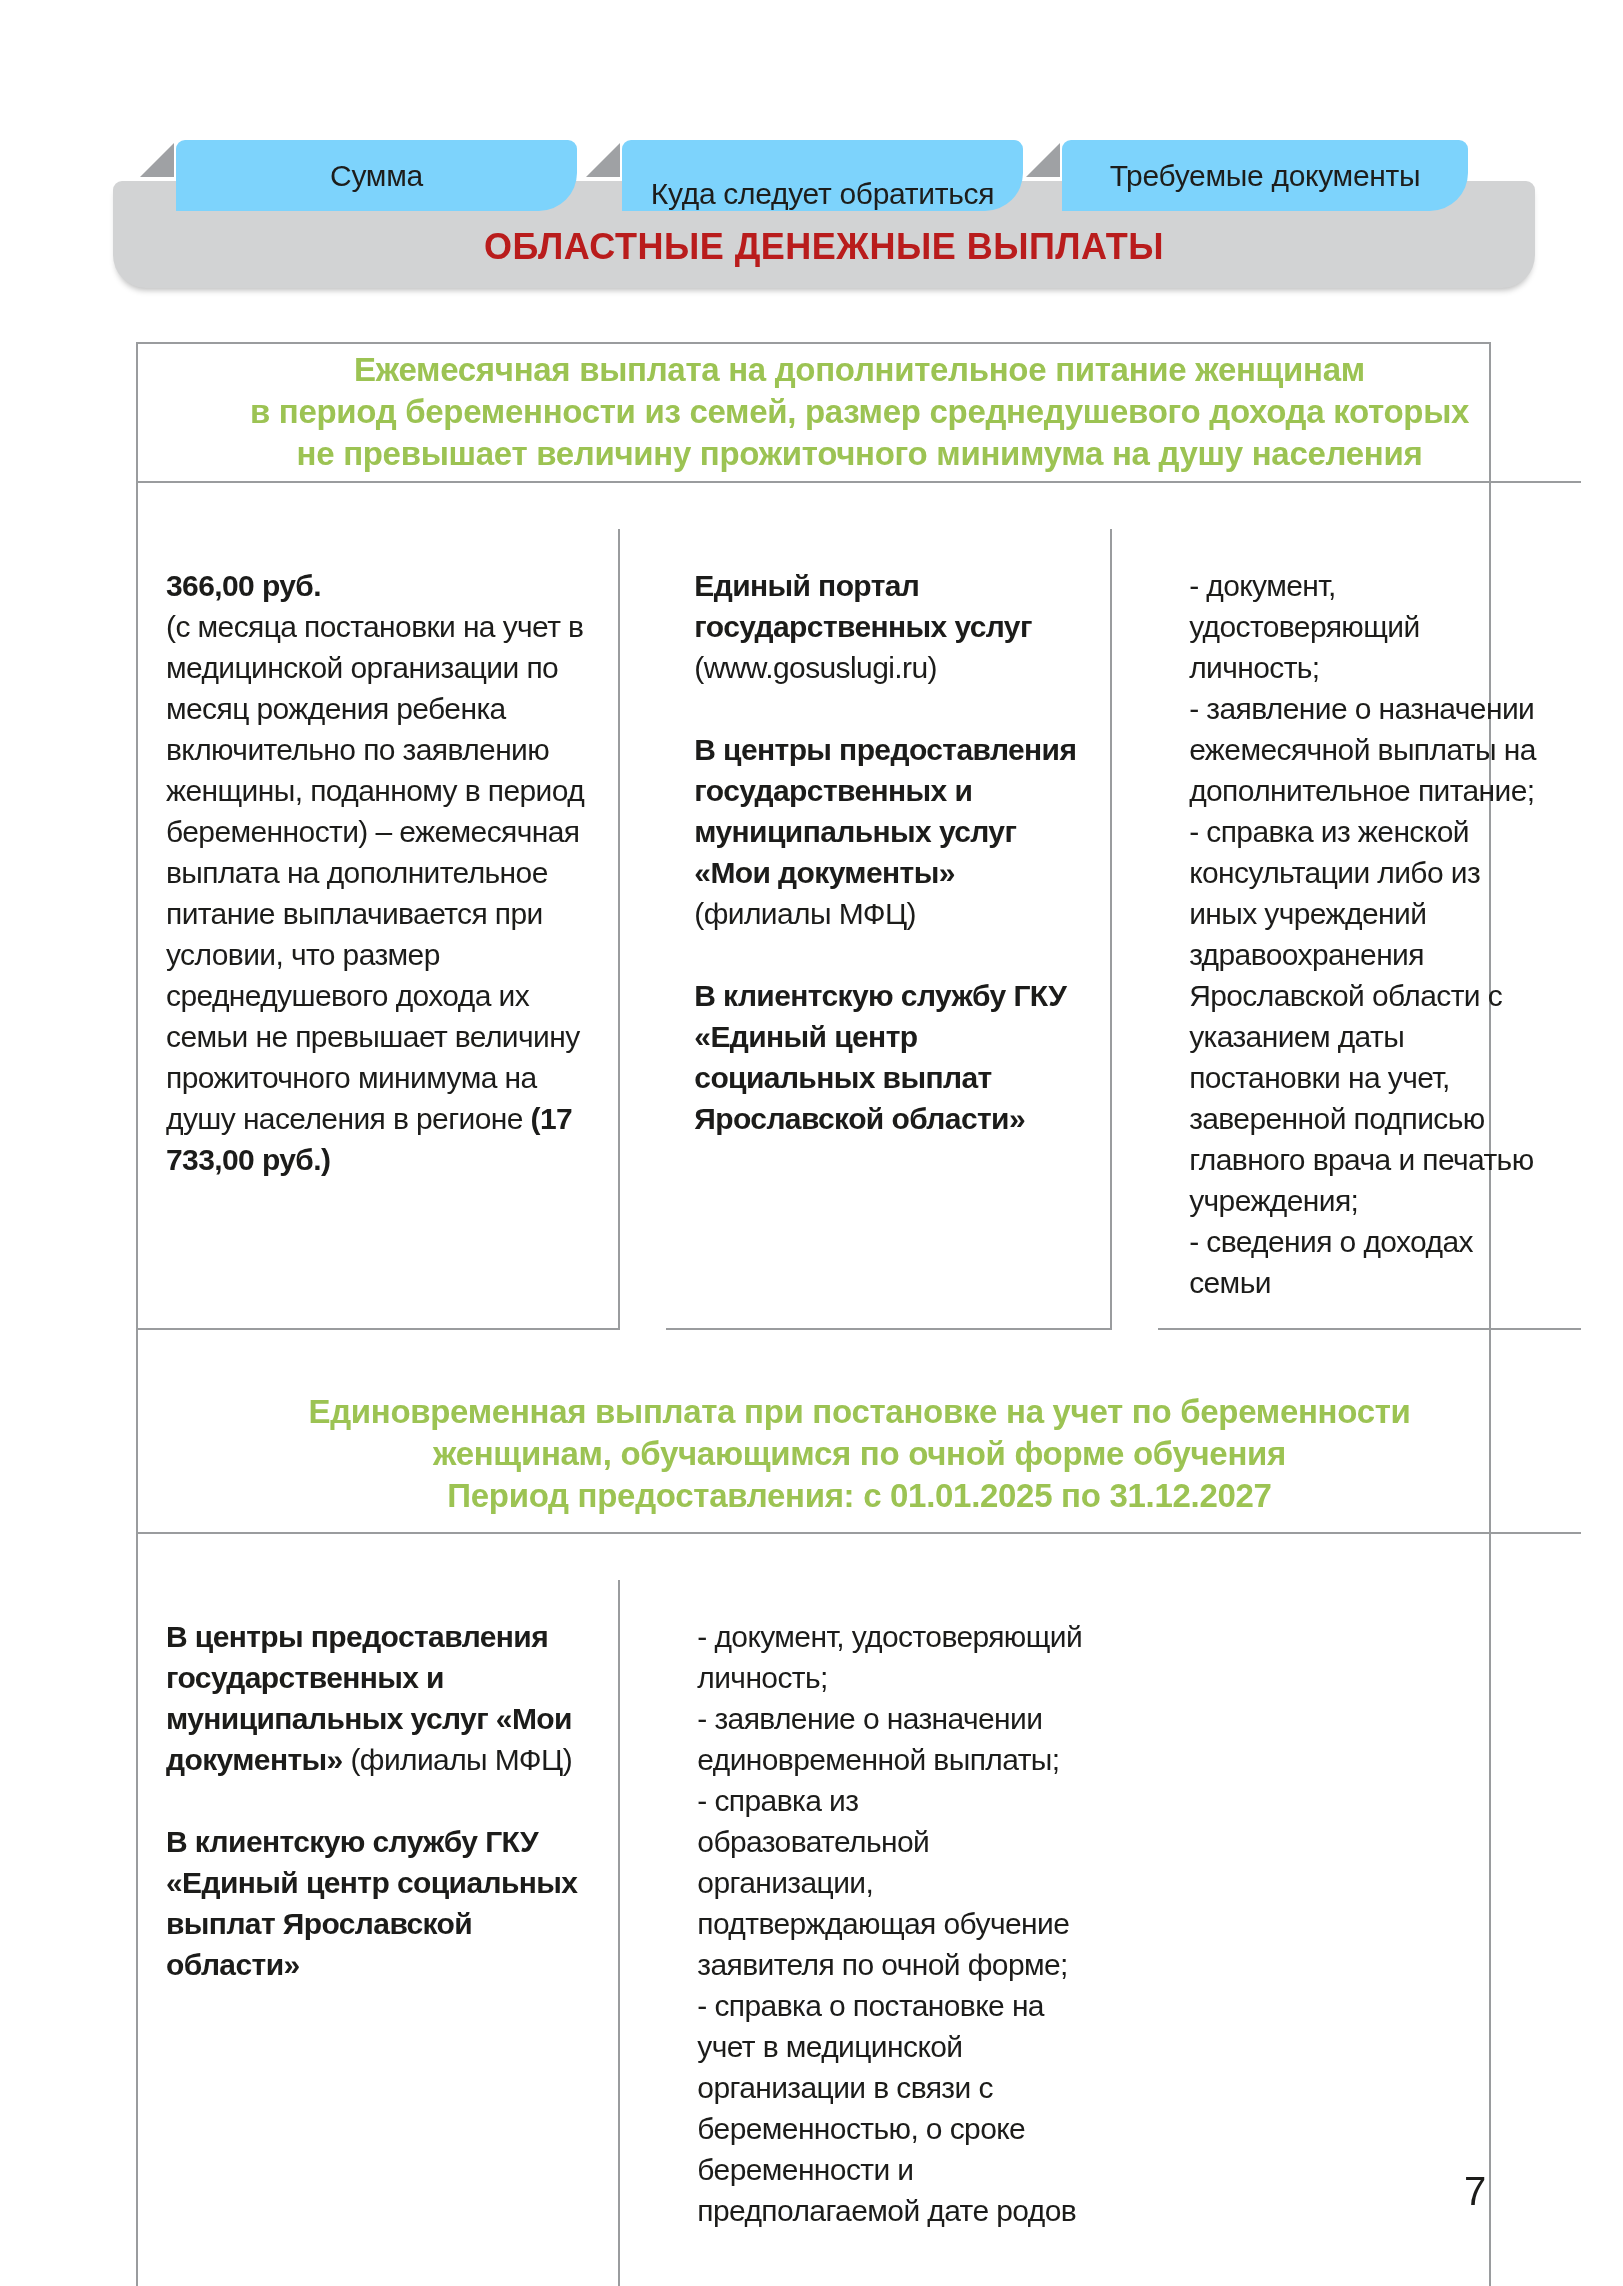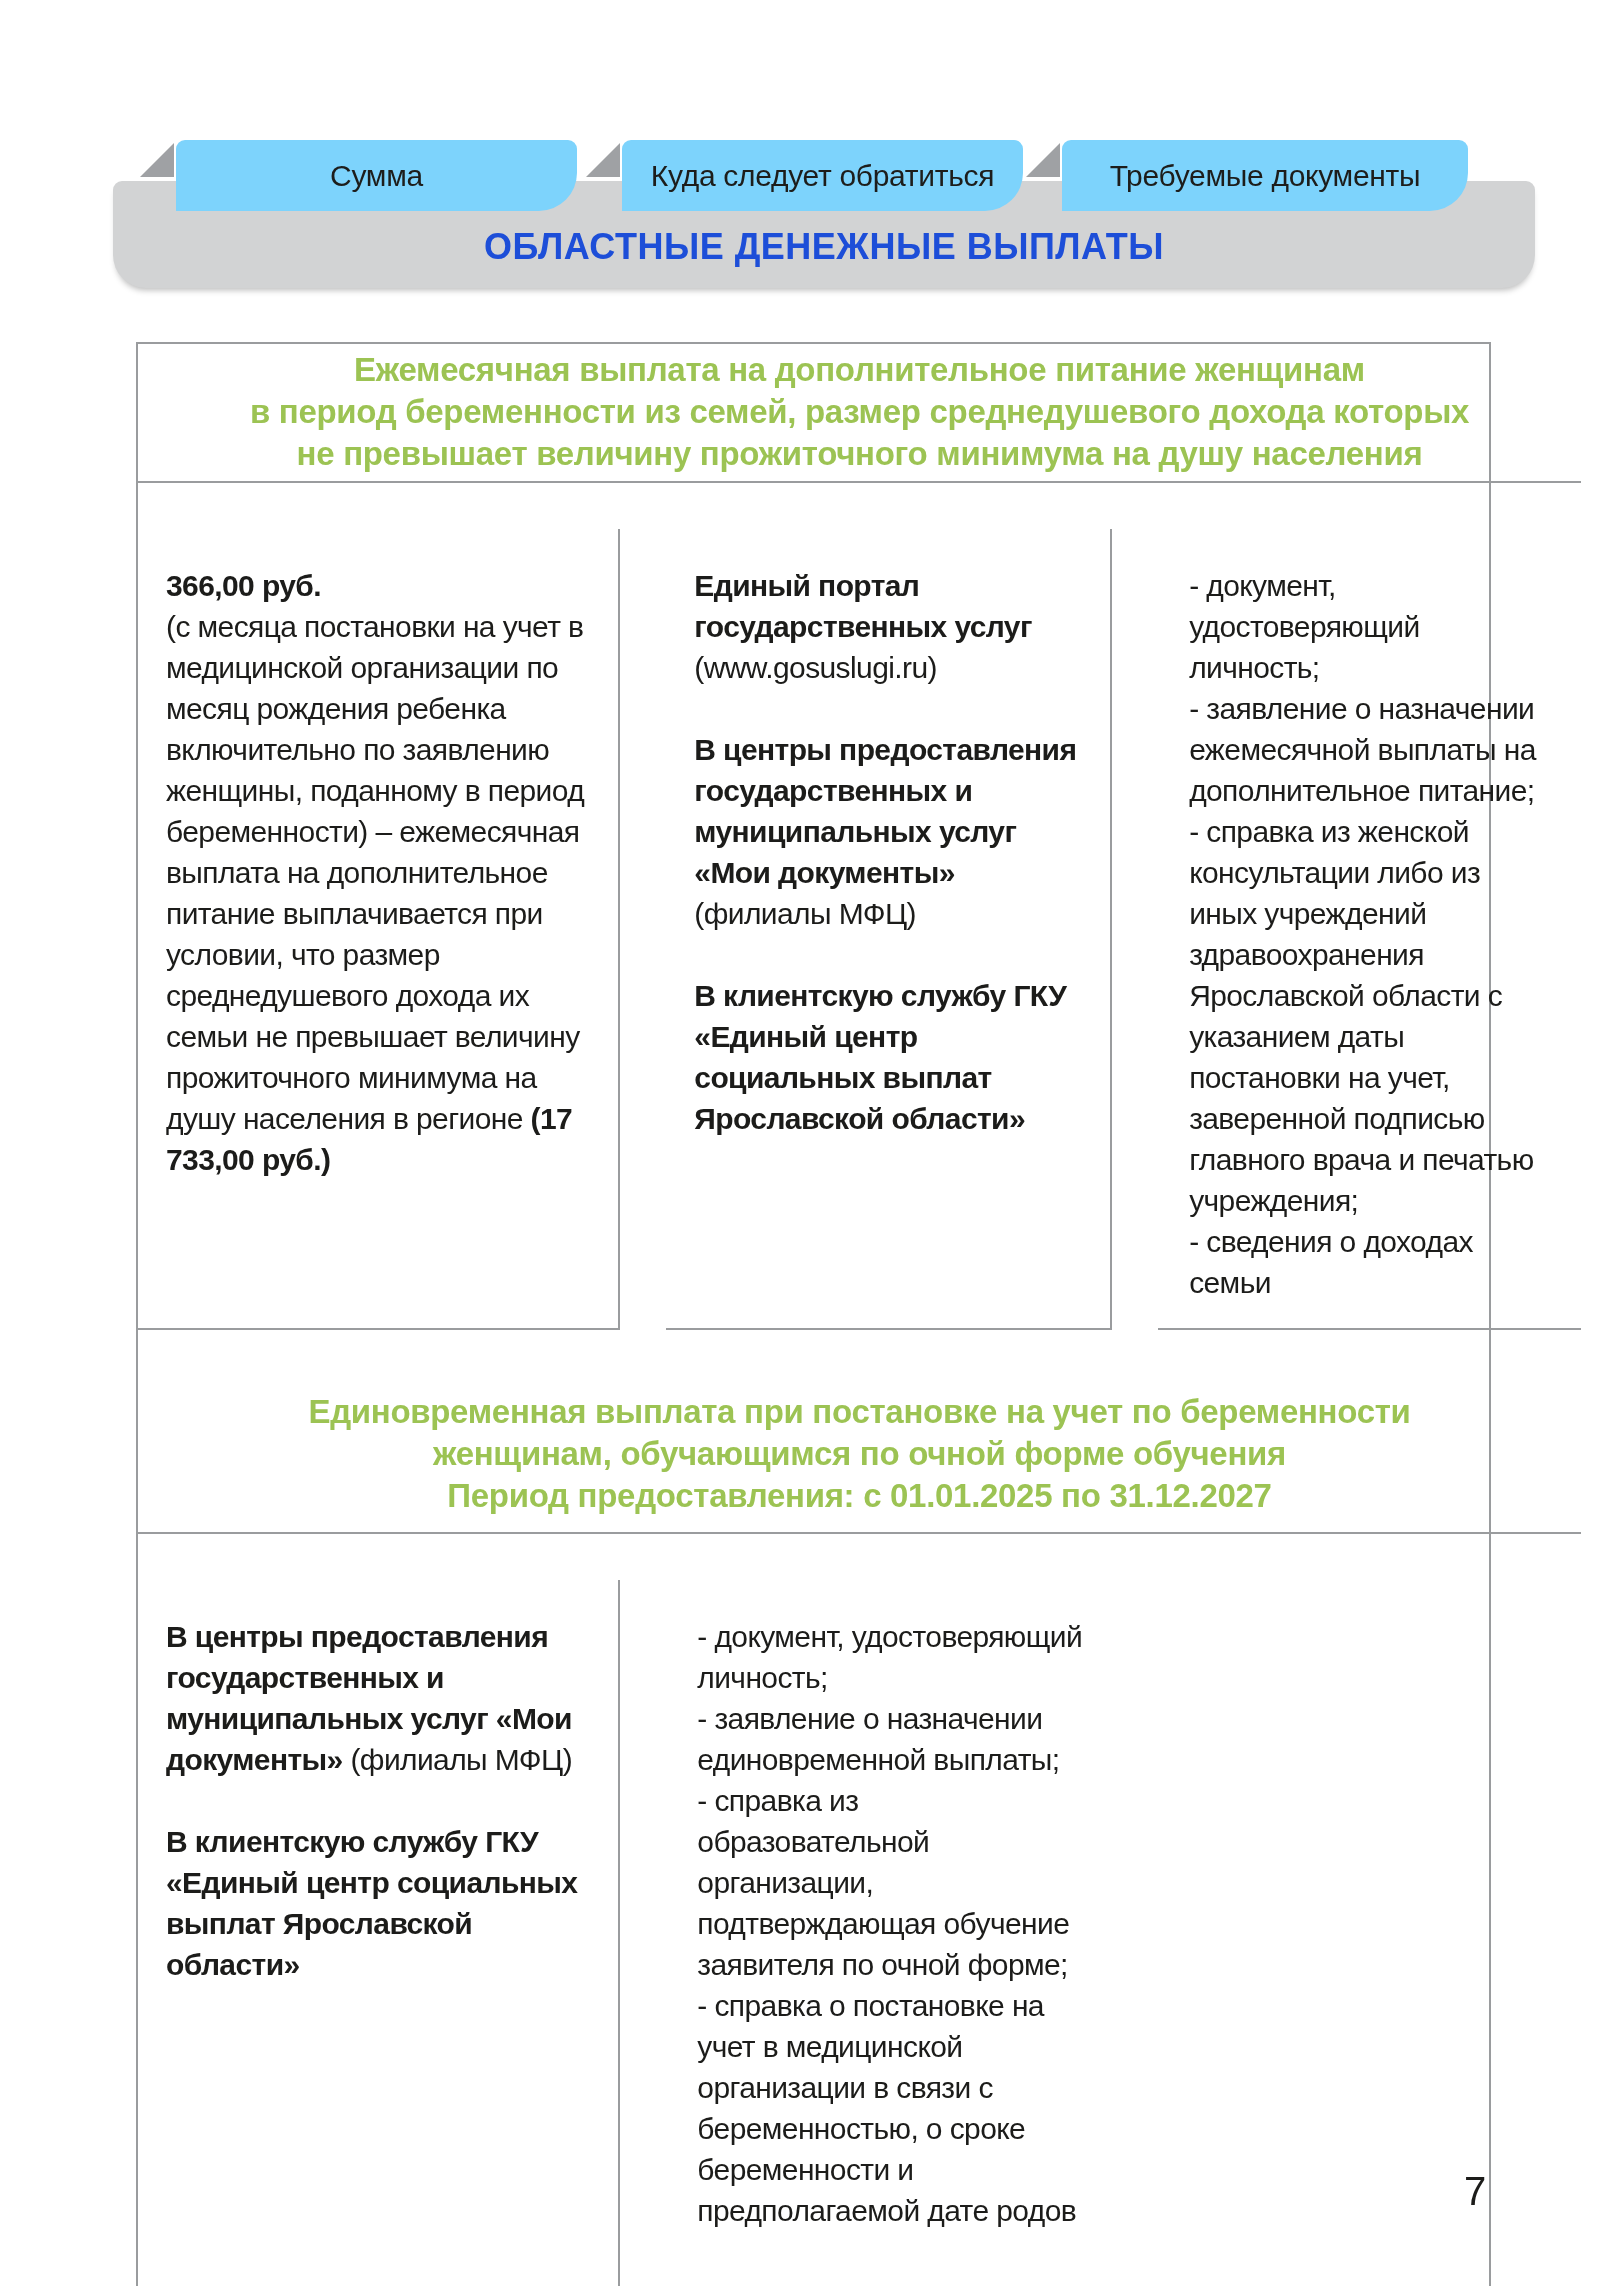--- a/index.html
+++ b/index.html
@@ -16,31 +16,31 @@
     position:absolute;left:113px;top:181px;width:1422px;height:107px;
     background:#d2d3d4;
     border-radius:9px 9px 33px 33px;
     box-shadow:0 5.4px 6.3px -3.6px rgba(0,0,0,.28);
     z-index:1;
   }
   .band-title{
     text-align:center;
     padding-top:45px;
     font-size:36px;font-weight:700;letter-spacing:0.5px;
-    color:#1d4ed8;
+    color:#b91c1c;
   }
   .tab{
     position:absolute;top:140px;height:71px;z-index:2;
     background:#7dd3fc;
     border-radius:9px 9px 38px 0;
     display:flex;align-items:center;justify-content:center;
     font-size:30px;color:#1d1d1b;letter-spacing:-0.3px;
   }
   .tab1{left:176px;width:401px;}
-  .tab2{left:622px;width:401px;}
+  .tab2{left:622px;width:401px;align-items:flex-end;}
   .tab3{left:1062px;width:406px;}
   .fold{
     position:absolute;top:143px;width:34px;height:34px;z-index:2;
     background:#9fa1a4;
     clip-path:polygon(100% 0,100% 100%,0 100%);
   }
   .fold1{left:140px;}
   .fold2{left:586px;}
   .fold3{left:1026px;}
   

